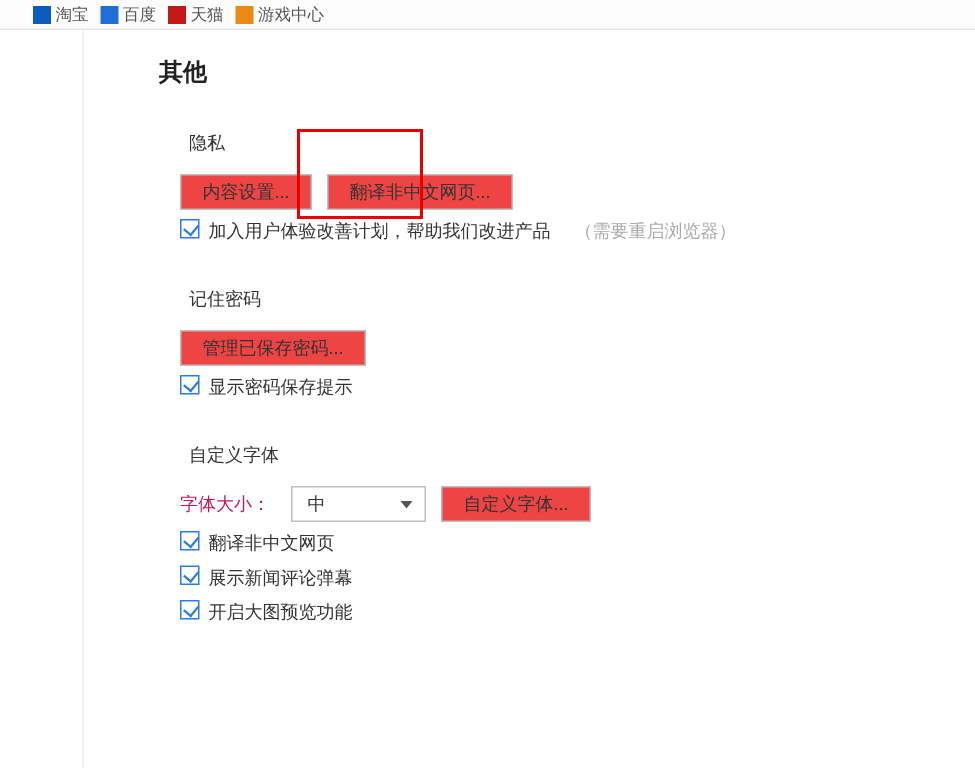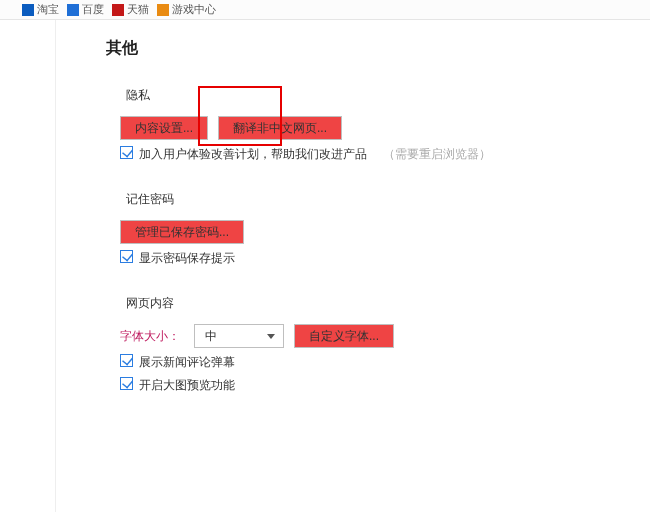--- a/index.html
+++ b/index.html
@@ -78,28 +78,34 @@
       </div>
       <div class="row">
         <label class="checkbox">
           <span class="cb checked"></span>
           <span>显示密码保存提示</span>
         </label>
       </div>
     </div>
 
     <div class="section">
-      <div class="sec-title">网页内容</div>
+      <div class="sec-title">自定义字体</div>
       <div class="row">
         <span class="label-inline">字体大小：</span>
         <div class="select">
           <span>中</span>
           <span class="caret"></span>
         </div>
         <button class="btn">自定义字体...</button>
+      </div>
+      <div class="row">
+        <label class="checkbox">
+          <span class="cb checked"></span>
+          <span>翻译非中文网页</span>
+        </label>
       </div>
       <div class="row">
         <label class="checkbox">
           <span class="cb checked"></span>
           <span>展示新闻评论弹幕</span>
         </label>
       </div>
       <div class="row">
         <label class="checkbox">
           <span class="cb checked"></span>

